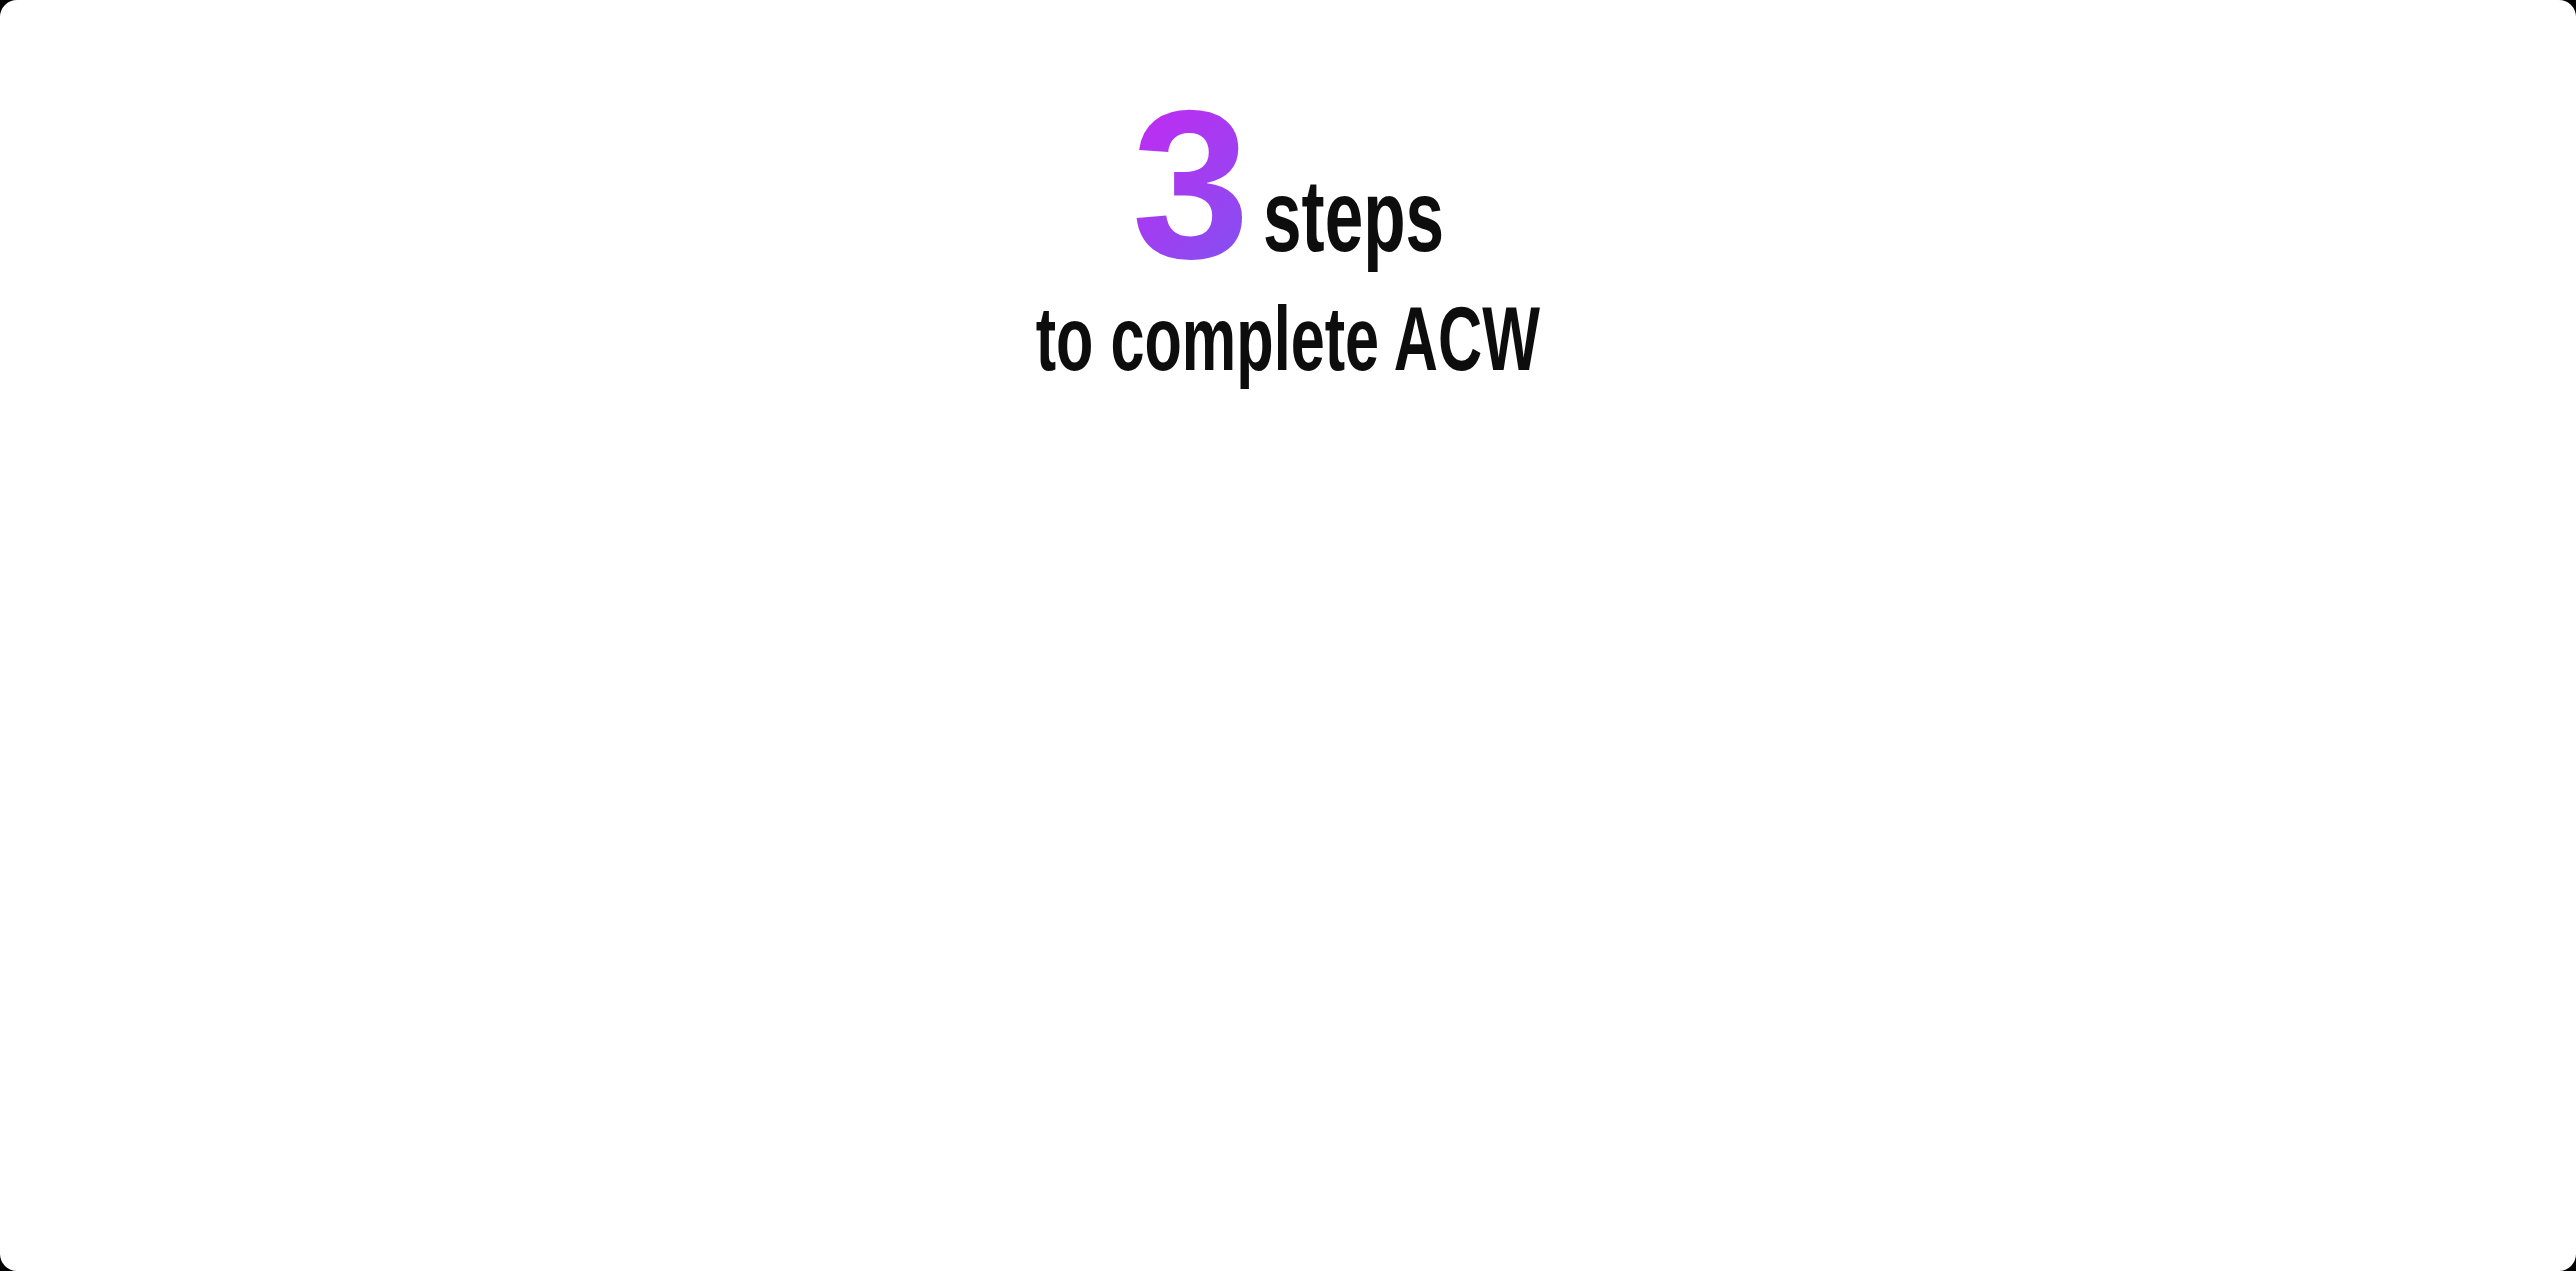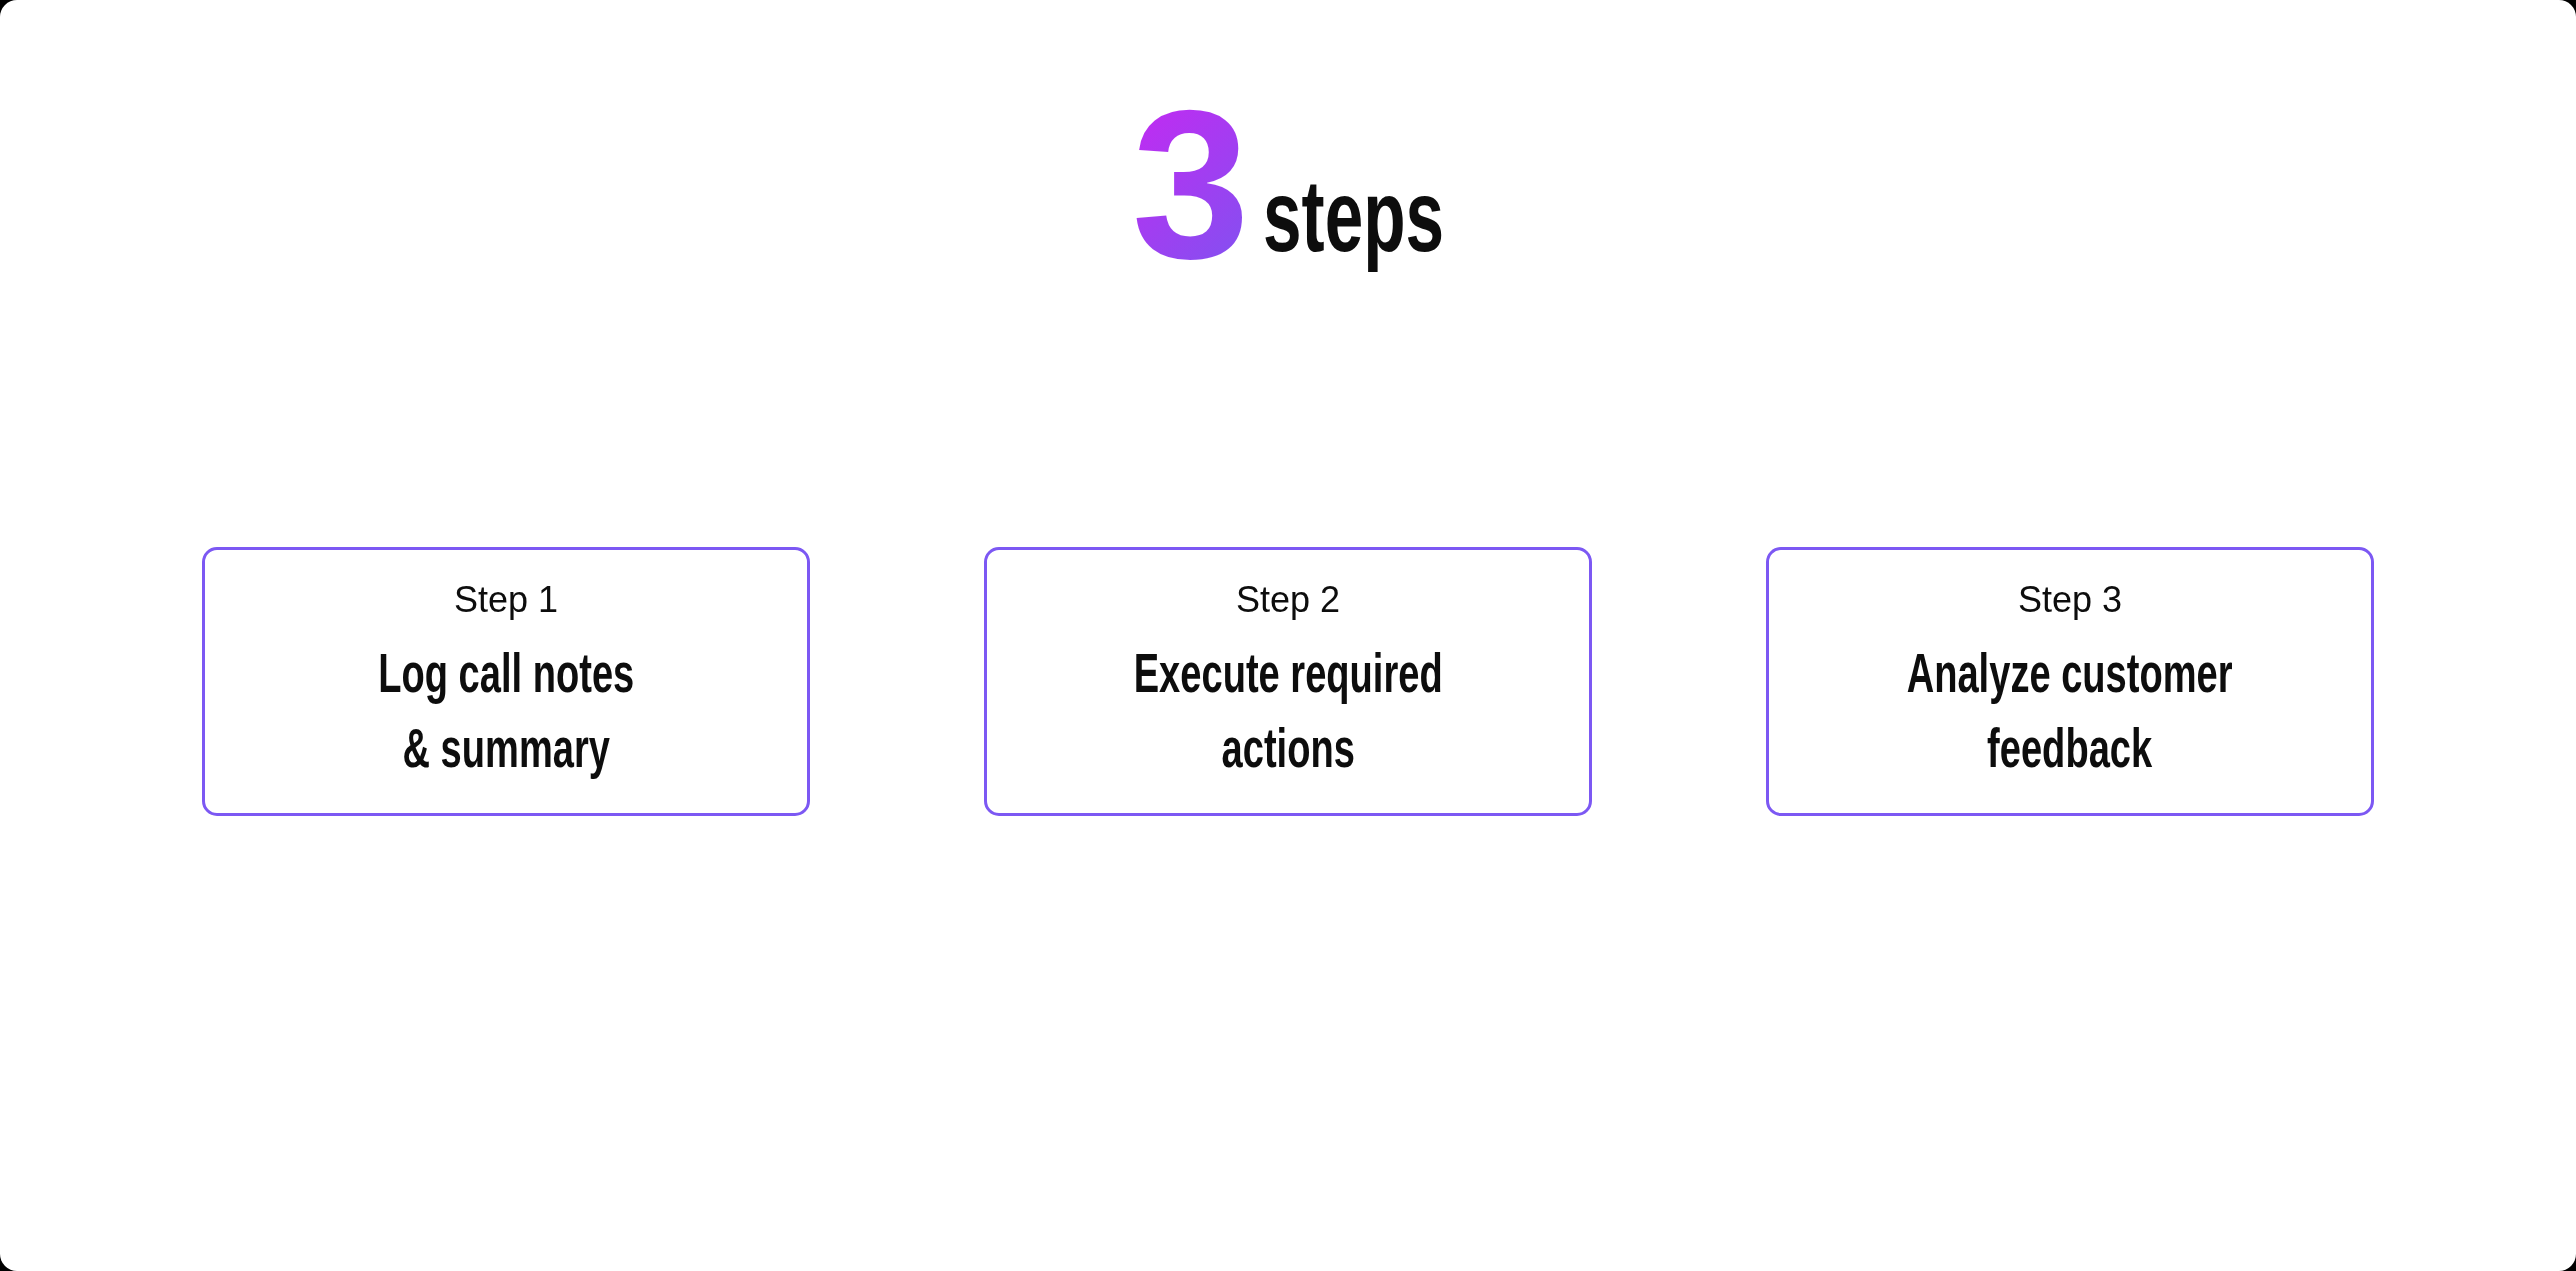--- a/index.html
+++ b/index.html
@@ -118,36 +118,18 @@
 </head>
 <body>
 
 <div class="canvas">
 
   <div class="title-row">
     <span class="title-number">3</span>
     <span class="title-word">steps</span>
   </div>
 
+  <div class="title-line2-wrap">
+    <span class="title-line2">to complete ACW</span>
+  </div>
 
-  <div class="cards-row">
-
-    <div class="card">
-      <div class="card-label">Step 1</div>
-      <div class="card-desc">Log call notes
-&amp; summary</div>
-    </div>
-
-    <div class="card">
-      <div class="card-label">Step 2</div>
-      <div class="card-desc">Execute required
-actions</div>
-    </div>
-
-    <div class="card">
-      <div class="card-label">Step 3</div>
-      <div class="card-desc">Analyze customer
-feedback</div>
-    </div>
-
-  </div>
 </div>
 
 
 </body></html>

